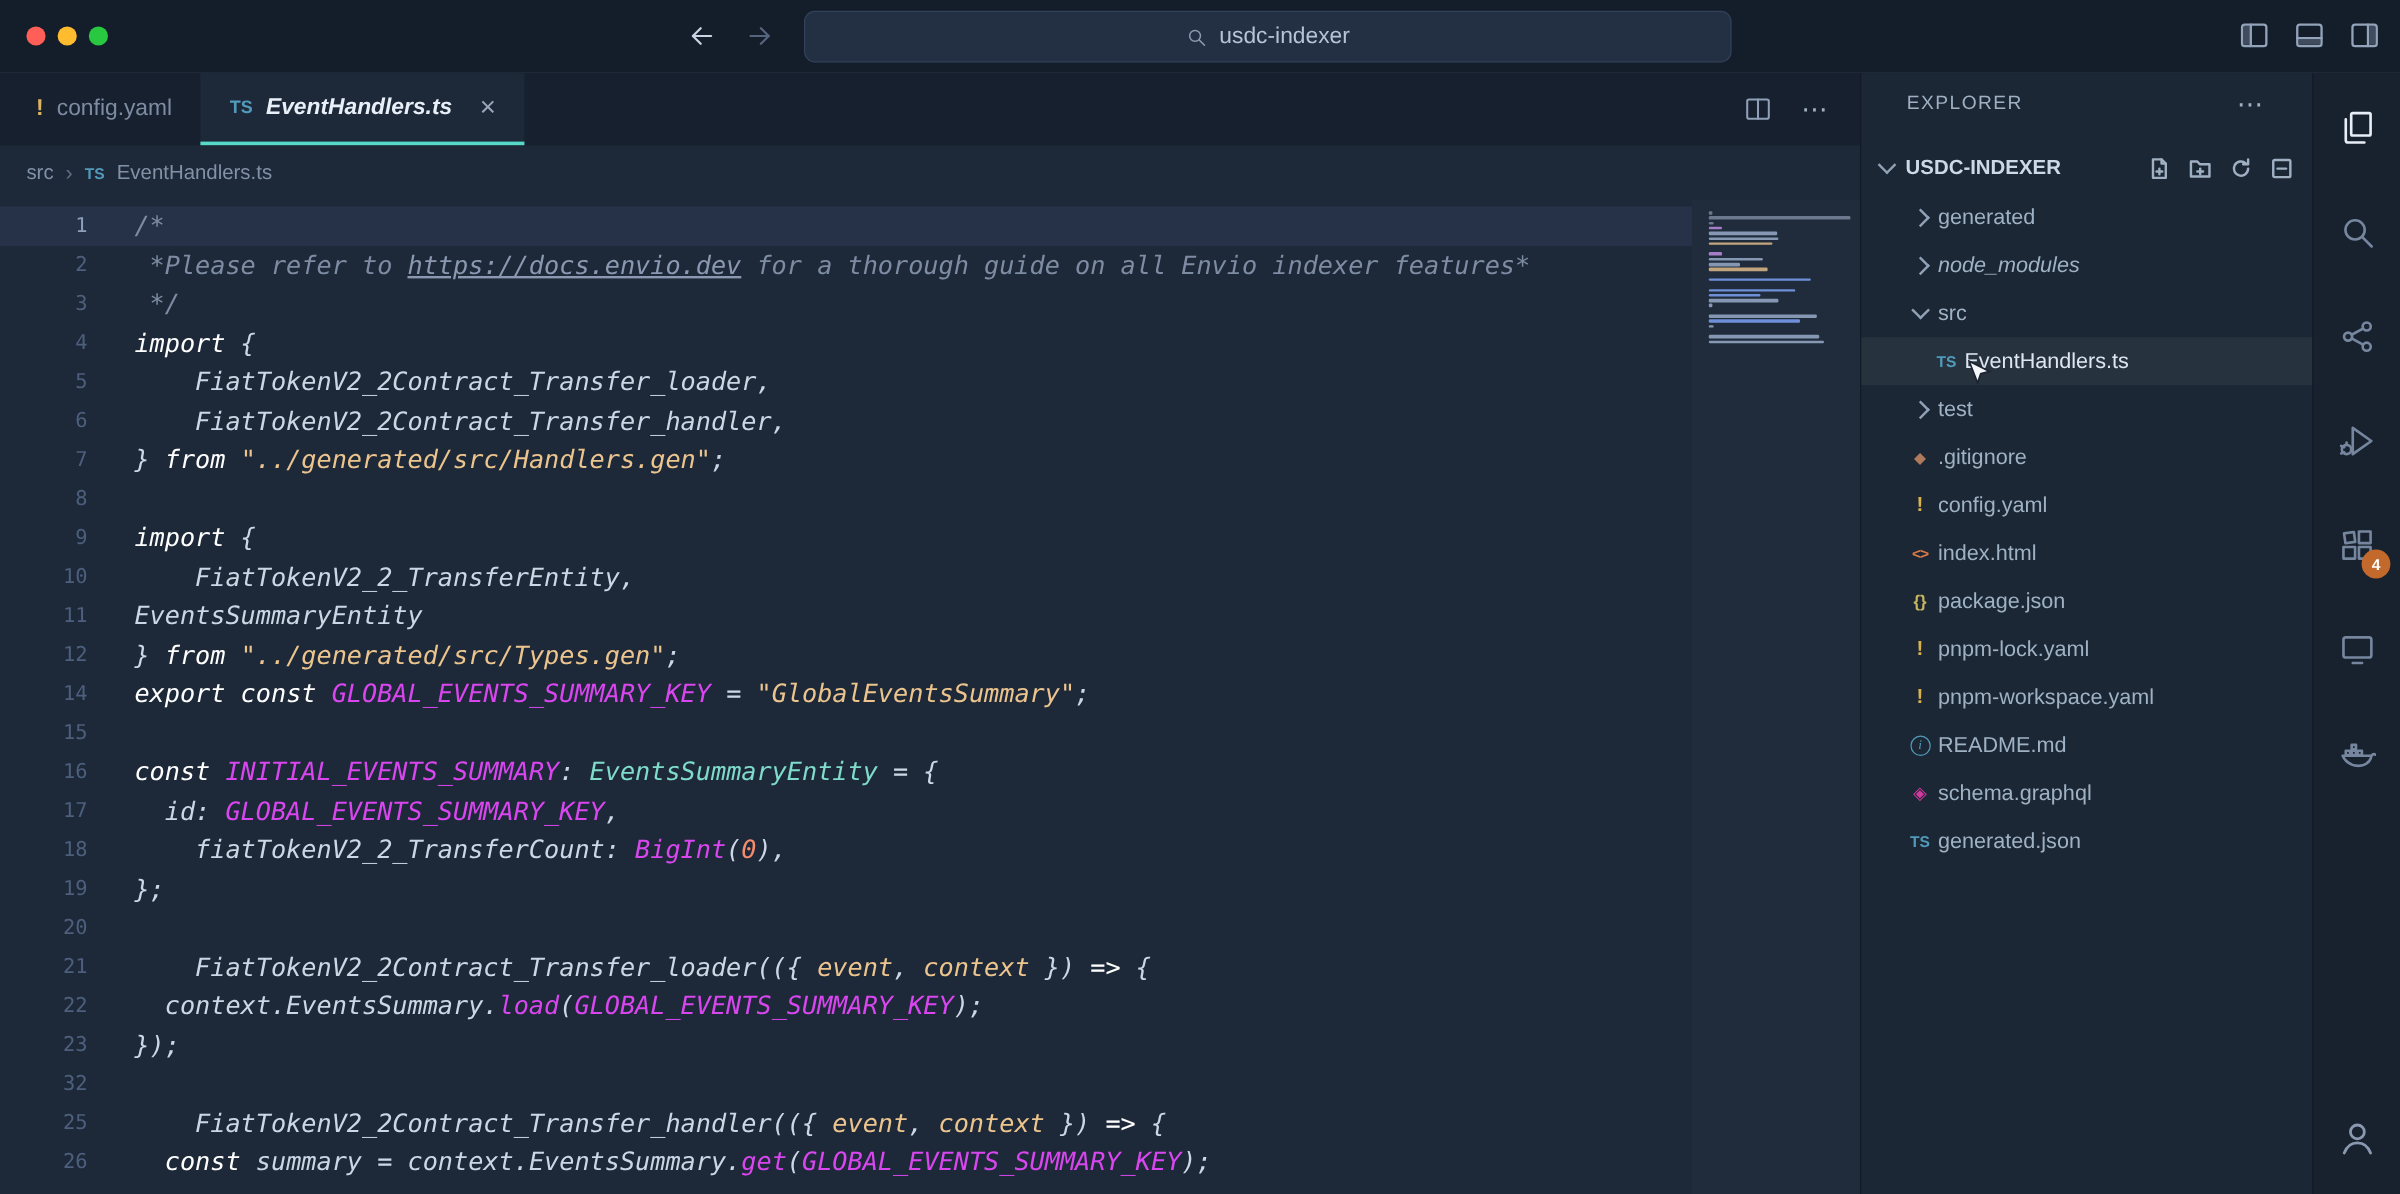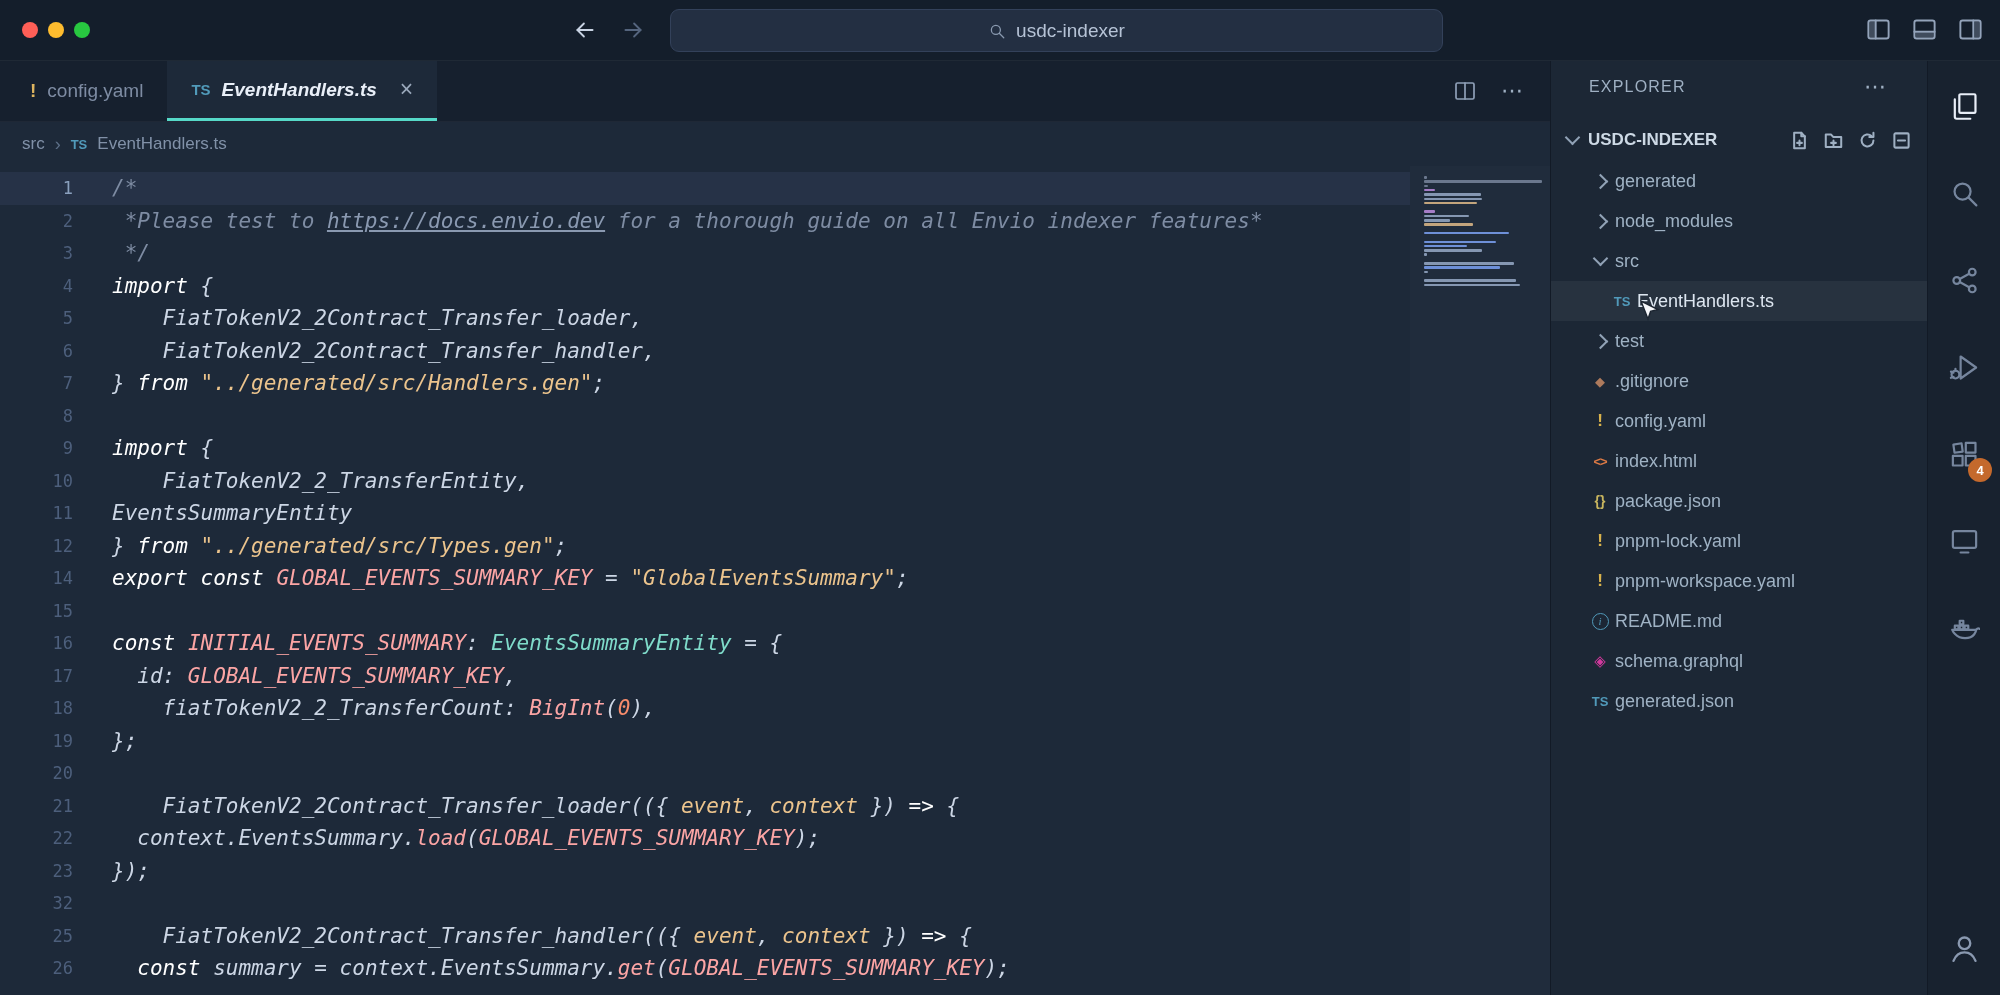--- a/index.html
+++ b/index.html
@@ -53,21 +53,21 @@
   .gutter{width:73px;text-align:right;color:#4d5f7c;font-family:"DejaVu Sans Mono",monospace;
           font-size:17px;flex:none;font-style:normal;}
   .code-line.active .gutter{color:#8aa0bd;}
   .line-text{margin-left:39px;font-family:"DejaVu Sans Mono",monospace;font-size:21px;
              font-style:italic;}
   .line-text span{white-space:pre;}
   .tok-c{color:#7e8ca3;}
   .tok-u{color:#8a99b1;text-decoration:underline;}
   .tok-k{color:#ffffff;}
   .tok-s{color:#ecc48d;}
-  .tok-v{color:#fca5a5;}
+  .tok-v{color:#d946ef;}
   .tok-t{color:#7fdbca;}
   .tok-num{color:#f78c6c;}
   .tok-w{color:#ccd6e5;}
   .minimap{position:absolute;top:0;right:0;width:140px;height:100%;background:rgba(255,255,255,.015);}
   .mm-bar{position:absolute;height:2.6px;border-radius:1px;opacity:.8;}
 
   
   .sb-header{height:52px;display:flex;align-items:center;justify-content:space-between;
              padding:0 40px 0 38px;color:#9fb0c3;font-size:16px;letter-spacing:1.2px;}
   .section-row{height:42px;margin-top:6px;display:flex;align-items:center;font-weight:bold;
@@ -202,21 +202,21 @@
       </div>
 
       <div class="code-area">
         <div id="code-lines">
             <div class="code-line active">
               <span class="gutter">1</span>
               <span class="line-text"><span class="tok-c">/*</span></span>
             </div>
             <div class="code-line">
               <span class="gutter">2</span>
-              <span class="line-text"><span class="tok-c"> *Please test to </span><span class="tok-u">https://docs.envio.dev</span><span class="tok-c"> for a thorough guide on all Envio indexer features*</span></span>
+              <span class="line-text"><span class="tok-c"> *Please refer to </span><span class="tok-u">https://docs.envio.dev</span><span class="tok-c"> for a thorough guide on all Envio indexer features*</span></span>
             </div>
             <div class="code-line">
               <span class="gutter">3</span>
               <span class="line-text"><span class="tok-c"> */</span></span>
             </div>
             <div class="code-line">
               <span class="gutter">4</span>
               <span class="line-text"><span class="tok-k">import</span><span class="tok-w"> {</span></span>
             </div>
             <div class="code-line">
@@ -366,21 +366,21 @@
             </span>
           </span>
       </div>
       <div id="tree">
           <div class="tree-row" style="padding-left: 34px;">
             <span class="tree-ic">
               <span class="chev"></span>
             </span>
             <span class="tree-label">generated</span>
           </div>
-          <div class="tree-row" style="padding-left: 34px;">
+          <div class="tree-row" style="padding-left: 34px; font-style: italic;">
             <span class="tree-ic">
               <span class="chev"></span>
             </span>
             <span class="tree-label">node_modules</span>
           </div>
           <div class="tree-row" style="padding-left: 34px;">
             <span class="tree-ic">
               <span class="chev down"></span>
             </span>
             <span class="tree-label">src</span>

